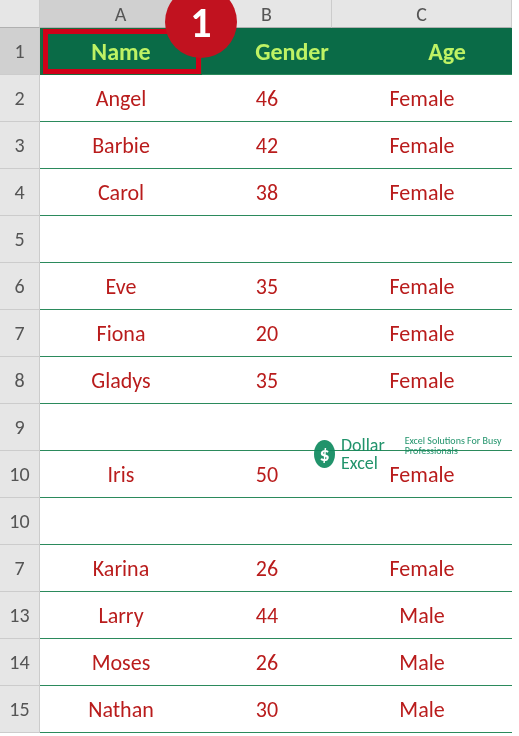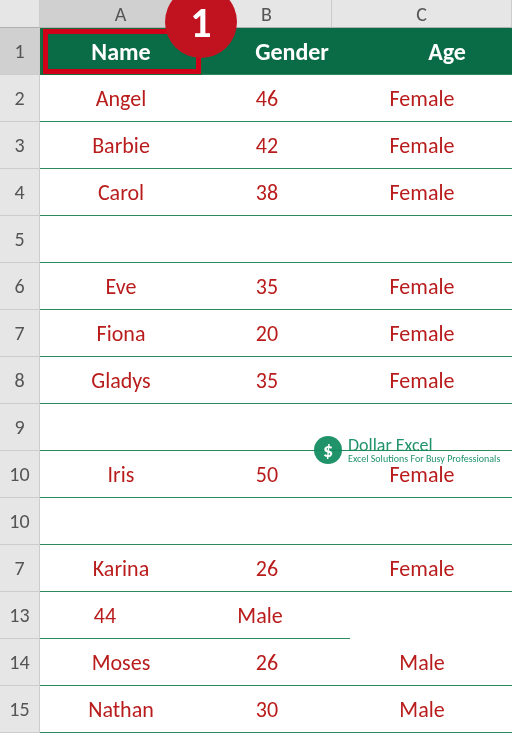--- a/index.html
+++ b/index.html
@@ -70,21 +70,21 @@
       justify-content: center;
       font-size: 22px;
       color: #b91c1c;
       position: relative;
     }
     .cell.colA { width: 162px; }
     .cell.colB { width: 130px; }
     .cell.colC { width: 180px; }
     .header-cell {
       background: #0a6b47;
-      color: #ffffff;
+      color: #bef264;
       font-weight: bold;
       font-size: 24px;
     }
     .selected-cell {
       outline: 2px solid #1a6b3e;
       outline-offset: -2px;
     }
     
     
     .badge {
@@ -134,21 +134,20 @@
       color: #fff;
       font-size: 20px;
       font-weight: bold;
       display: flex;
       align-items: center;
       justify-content: center;
       margin-right: 6px;
     }
     .watermark .wm-text {
       display: flex;
-      flex-direction: column;
       line-height: 1;
     }
     .watermark .wm-title {
       color: #0f8a5f;
       font-size: 18px;
       font-weight: 500;
     }
     .watermark .wm-sub {
       color: #0f8a5f;
       font-size: 10px;
@@ -245,20 +244,21 @@
 
   <div class="row">
     <div class="row-header">7</div>
     <div class="cell colA">Karina</div>
     <div class="cell colB">26</div>
     <div class="cell colC">Female</div>
   </div>
 
   <div class="row">
     <div class="row-header">13</div>
+    <div class="cell colA">Larry</div>
     <div class="cell colB">44</div>
     <div class="cell colC">Male</div>
   </div>
 
   <div class="row">
     <div class="row-header">14</div>
     <div class="cell colA">Moses</div>
     <div class="cell colB">26</div>
     <div class="cell colC">Male</div>
   </div>

